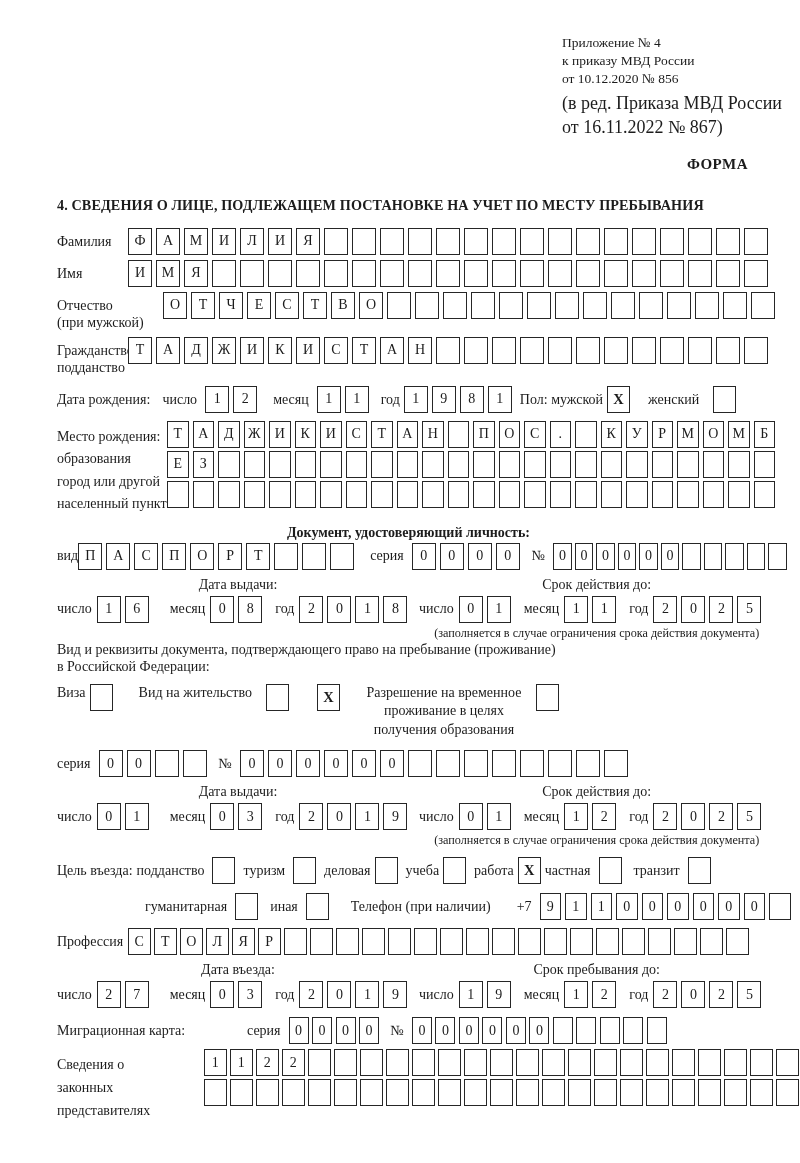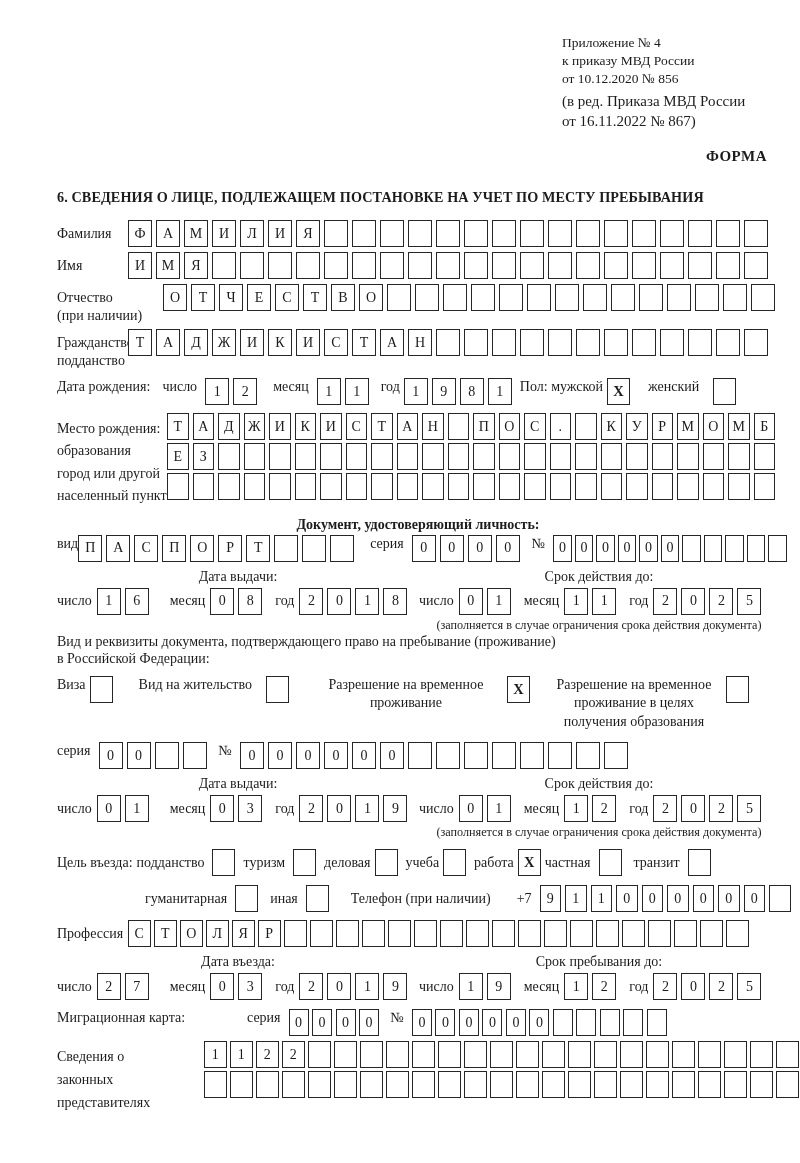--- a/index.html
+++ b/index.html
@@ -2,26 +2,26 @@
 <html lang="ru"><head>
 <meta charset="utf-8">
 <style>
   * { margin:0; padding:0; box-sizing:border-box; }
   html,body { background:#ffffff; }
   body {
     width:800px; height:1163px; overflow:hidden;
     font-family:"Liberation Serif","DejaVu Serif",serif;
     color:#1c1c1c; -webkit-font-smoothing:antialiased;
   }
-  .page { width:800px; height:1163px; padding:34px 21px 20px 57px; }
+  .page { width:800px; height:1163px; padding:34px 40px 20px 57px; }
 
   
   .meta { margin-left:505px; font-size:13.5px; line-height:1.32; }
   .meta .m-line { white-space:nowrap; }
-  .meta .sub { margin-top:5px; font-size:15px; }
+  .meta .sub { margin-top:5px; font-size:18px; }
   .forma { margin-top:16px; margin-right:12px; text-align:right; font-weight:bold; font-size:15px; letter-spacing:.5px; }
 
   
   .title { margin-top:20px; text-align:center; font-weight:bold; font-size:15.2px; line-height:1.5; }
   .blank-line { display:inline-block; width:55px; border-bottom:2.5px solid #2a2a2a; height:14px; margin-left:10px; }
   .sec-heading { margin-top:24px; font-weight:bold; font-size:14.2px; letter-spacing:.1px; }
 
   
   .frow { display:flex; align-items:flex-start; margin-top:5px; }
   .lbl { font-size:14px; line-height:1.25; }
@@ -39,21 +39,21 @@
   .sz23 .cell { width:20px;  margin-right:3.5px; }
   .sz21 .cell { width:18.5px; margin-right:3px; }
 
   .cb {
     width:23px; height:27px; border:1.7px solid #262626; flex:none;
     display:inline-flex; align-items:center; justify-content:center;
     font-size:14.5px; font-weight:bold;
   }
 
   
-  .bd-row { display:flex; margin-top:9px; }
+  .bd-row { display:flex; align-items:center; margin-top:9px; }
 
   
   .center-bold { text-align:center; font-weight:bold; font-size:14px; margin-top:9px; }
 
   
   .dates { display:flex; margin-top:7px; }
   .d-left { width:362px; flex:none; }
   .d-right { flex:1; }
   .d-head { text-align:center; font-size:14px; }
   .d-line { display:flex; align-items:center; margin-top:3px; }
@@ -86,21 +86,21 @@
     <div class="m-line">к приказу МВД России</div>
     <div class="m-line">от 10.12.2020 № 856</div>
     <div class="sub">
       <div class="m-line">(в ред. Приказа МВД России</div>
       <div class="m-line">от 16.11.2022 № 867)</div>
     </div>
   </div>
   <div class="forma">ФОРМА</div>
 
 
-  <div class="sec-heading">6. СВЕДЕНИЯ О ЛИЦЕ, ПОДЛЕЖАЩЕМ ПОСТАНОВКЕ НА УЧЕТ ПО МЕСТУ ПРЕБЫВАНИЯ</div>
+  <div class="sec-heading">4. СВЕДЕНИЯ О ЛИЦЕ, ПОДЛЕЖАЩЕМ ПОСТАНОВКЕ НА УЧЕТ ПО МЕСТУ ПРЕБЫВАНИЯ</div>
 
   <div class="frow mt14">
     <div class="lbl lblcol w70">Фамилия</div>
     <span class="cells">
         <span class="cell">Ф</span>
         <span class="cell">А</span>
         <span class="cell">М</span>
         <span class="cell">И</span>
         <span class="cell">Л</span>
         <span class="cell">И</span>
@@ -149,21 +149,21 @@
         <span class="cell"></span>
         <span class="cell"></span>
         <span class="cell"></span>
         <span class="cell"></span>
       </span>
   </div>
 
   <div class="frow">
     <div class="lbl lblcol w105">
       <div>Отчество</div>
-      <div>(при наличии)</div>
+      <div>(при мужской)</div>
     </div>
     <span class="cells">
         <span class="cell">О</span>
         <span class="cell">Т</span>
         <span class="cell">Ч</span>
         <span class="cell">Е</span>
         <span class="cell">С</span>
         <span class="cell">Т</span>
         <span class="cell">В</span>
         <span class="cell">О</span>
@@ -429,21 +429,20 @@
   <div class="opt-row">
     <div class="opt">
       <span class="olabel">Виза</span>
       <span class="cb" style="margin-left:4px"></span>
     </div>
     <div class="opt" style="margin-left:26px">
       <span class="olabel">Вид на жительство</span>
       <span class="cb" style="margin-left:14px"></span>
     </div>
     <div class="opt" style="margin-left:22px">
-      <span class="olabel centered ow1">Разрешение на временное проживание</span>
       <span class="cb" style="margin-left:6px">X</span>
     </div>
     <div class="opt" style="margin-left:18px">
       <span class="olabel centered ow2">Разрешение на временное проживание в целях получения образования</span>
       <span class="cb" style="margin-left:6px"></span>
     </div>
   </div>
 
   <div class="bd-row mt10">
     <span class="lbl gap8">серия</span>

